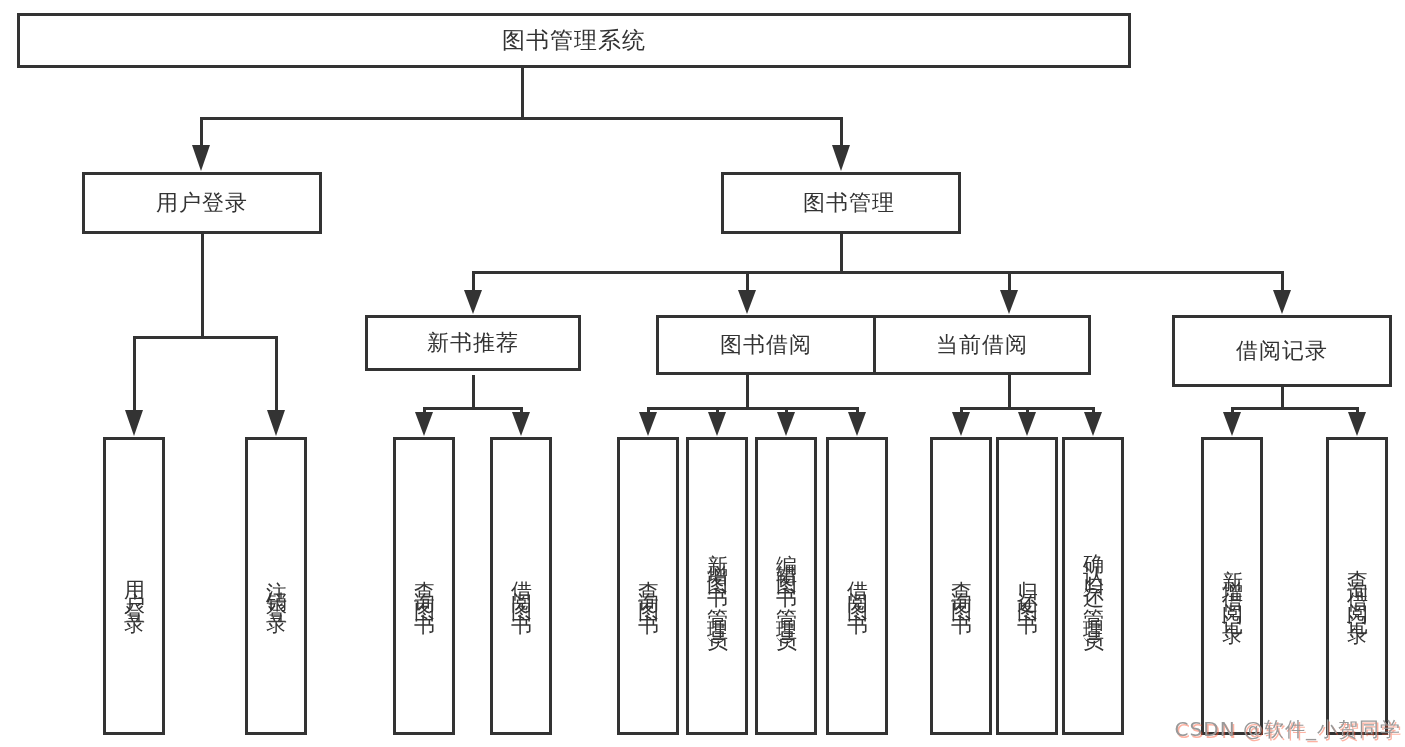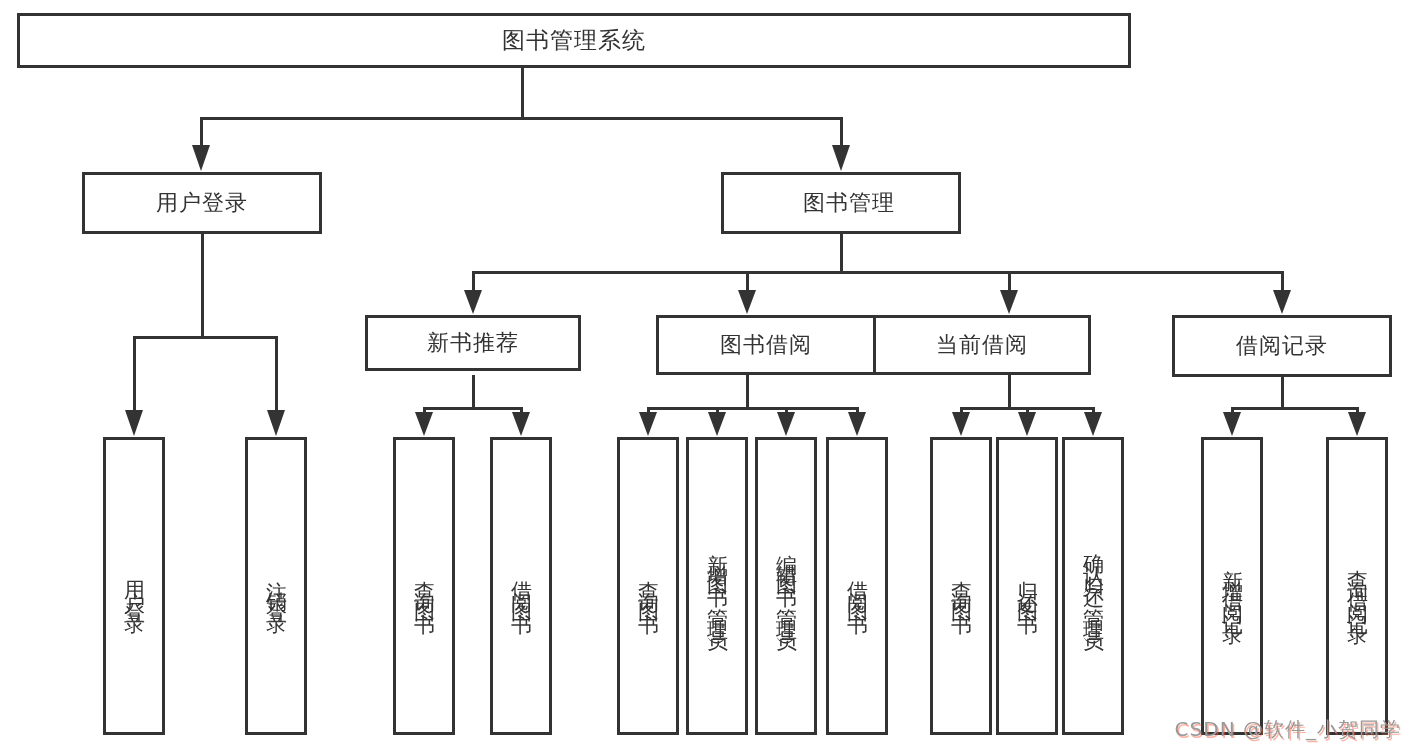--- a/index.html
+++ b/index.html
@@ -136,21 +136,21 @@
   </svg>
 
   <div class="node root" style="left:17px; top:13px; width:1114px; height:55px;">图书管理系统</div>
 
   <div class="node" style="left:82px; top:172px; width:240px; height:62px;">用户登录</div>
   <div class="node" style="left:721px; top:172px; width:240px; height:62px;padding-left:16px;">图书管理</div>
 
   <div class="node" style="left:365px; top:315px; width:216px; height:56px;">新书推荐</div>
   <div class="node" style="left:637px; top:315px; width:220px; height:60px;margin-left:19px;">图书借阅</div>
   <div class="node" style="left:873px; top:315px; width:218px; height:60px;">当前借阅</div>
-  <div class="node" style="left:1172px; top:315px; width:220px; height:62px;">借阅记录</div>
+  <div class="node" style="left:1172px; top:315px; width:220px; height:72px;">借阅记录</div>
 
   <div class="leaf" style="left:103px;">
     <span class="vtext">用户登录</span>
   </div>
   <div class="leaf" style="left:245px;">
     <span class="vtext">注销登录</span>
   </div>
   <div class="leaf" style="left:393px;">
     <span class="vtext">查询图书</span>
   </div>

